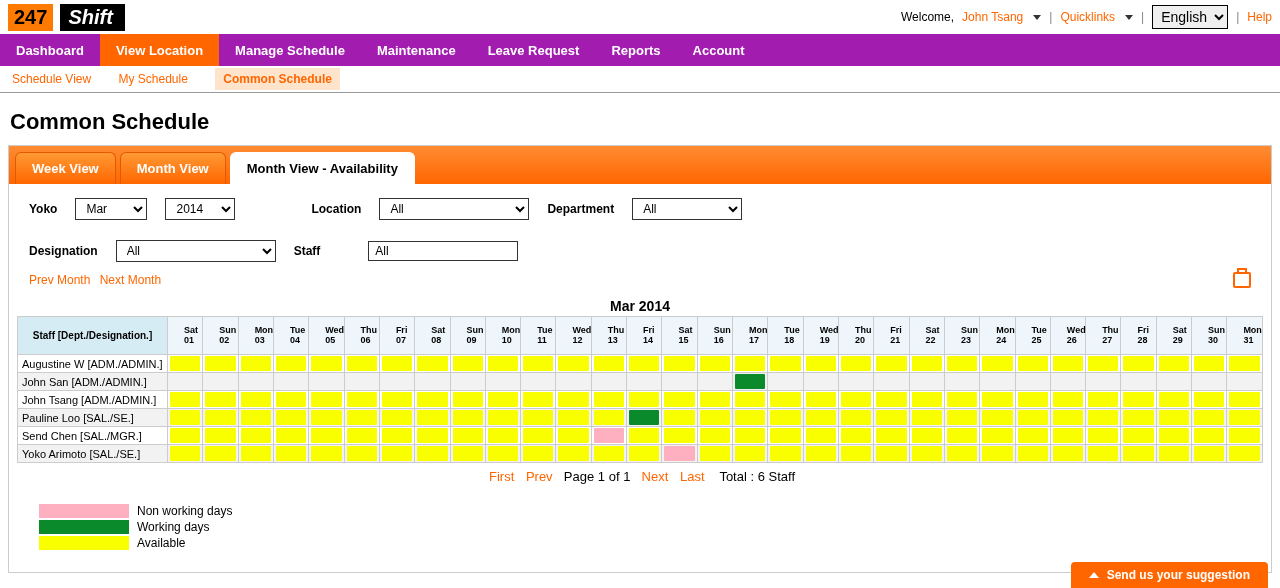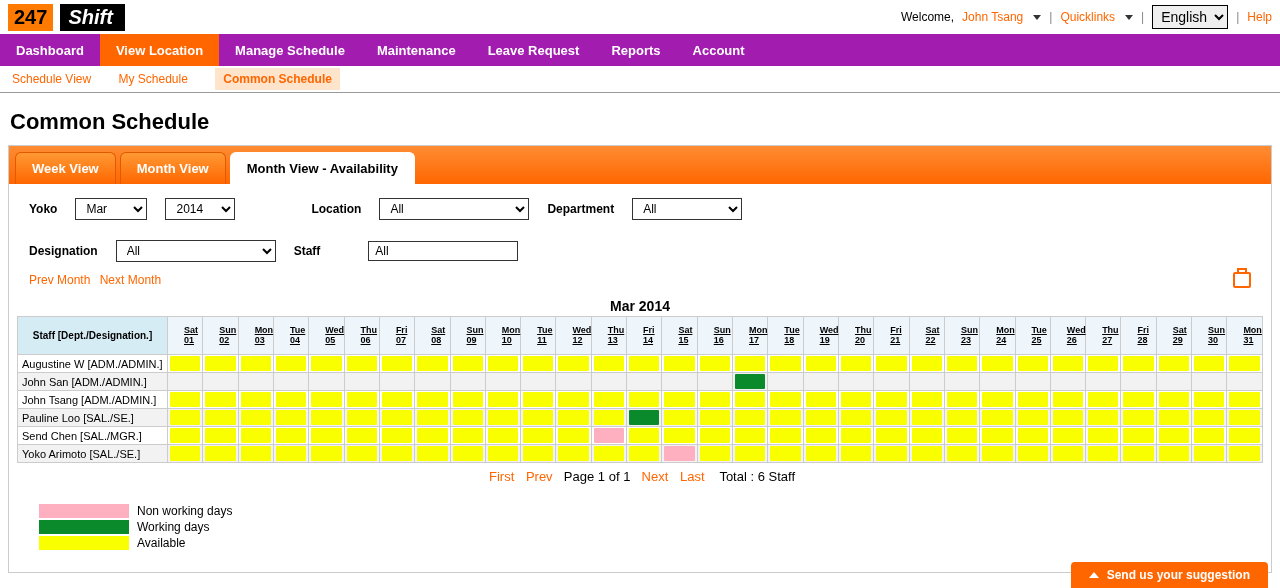--- a/index.html
+++ b/index.html
@@ -30,21 +30,21 @@
 .w60{width:72px;} .w70{width:70px;} .w150{width:150px;} .w160{width:160px;} .w110{width:110px;}
 .navlinks { padding: 6px 20px; display:flex; justify-content: space-between; align-items:center; }
 .navlinks a { color: #ff6600; text-decoration: none; cursor:pointer; margin-right: 6px; }
 .print-icon { width:18px; height:16px; border:2px solid #ff6600; border-radius:2px; position:relative; cursor:pointer; }
 .print-icon::before { content:''; position:absolute; top:-6px; left:2px; right:2px; height:4px; border:2px solid #ff6600; border-bottom:none; }
 .monthhead { text-align:center; font-weight: bold; font-size: 14px; padding: 4px 0 2px 0; }
 .tablewrap { padding: 0 8px 8px 8px; }
 table.sched { width: 100%; border-collapse: collapse; table-layout: fixed; font-size: 10px; }
 table.sched th, table.sched td { border: 1px solid #ccc; text-align:center; padding: 2px 0; }
 table.sched th.staffcol { width: 150px; background: #d6ecf5; font-size:10px; padding:13px 2px; }
-table.sched th.dayhead { background: #eef6fb; font-size:9px; line-height:1.1; padding:2px 16px;text-decoration:underline; }
+table.sched th.dayhead { background: #eef6fb; font-size:9px; line-height:1.1; padding:2px 16px; }
 table.sched td.staffname { text-align:left; padding: 2px 4px; font-size: 11px; background:#fff; white-space: nowrap; overflow:hidden; }
 table.sched tr.alt td.staffname, table.sched tr.alt td.cell { background: #f2f2f2; }
 .cell { height: 18px; padding:1px !important; }
 .chip { height: 15px; margin:0 1px; border-radius:1px; }
 .yellow { background: #faff00; }
 .green { background: #0a8a2a; }
 .pink { background: #ffb0c0; }
 .pager { text-align:center; padding: 6px 0; font-size: 13px; }
 .pager a { color: #ff6600; text-decoration:none; margin: 0 4px; cursor:pointer; }
 .legend { padding: 6px 30px 20px 30px; }

